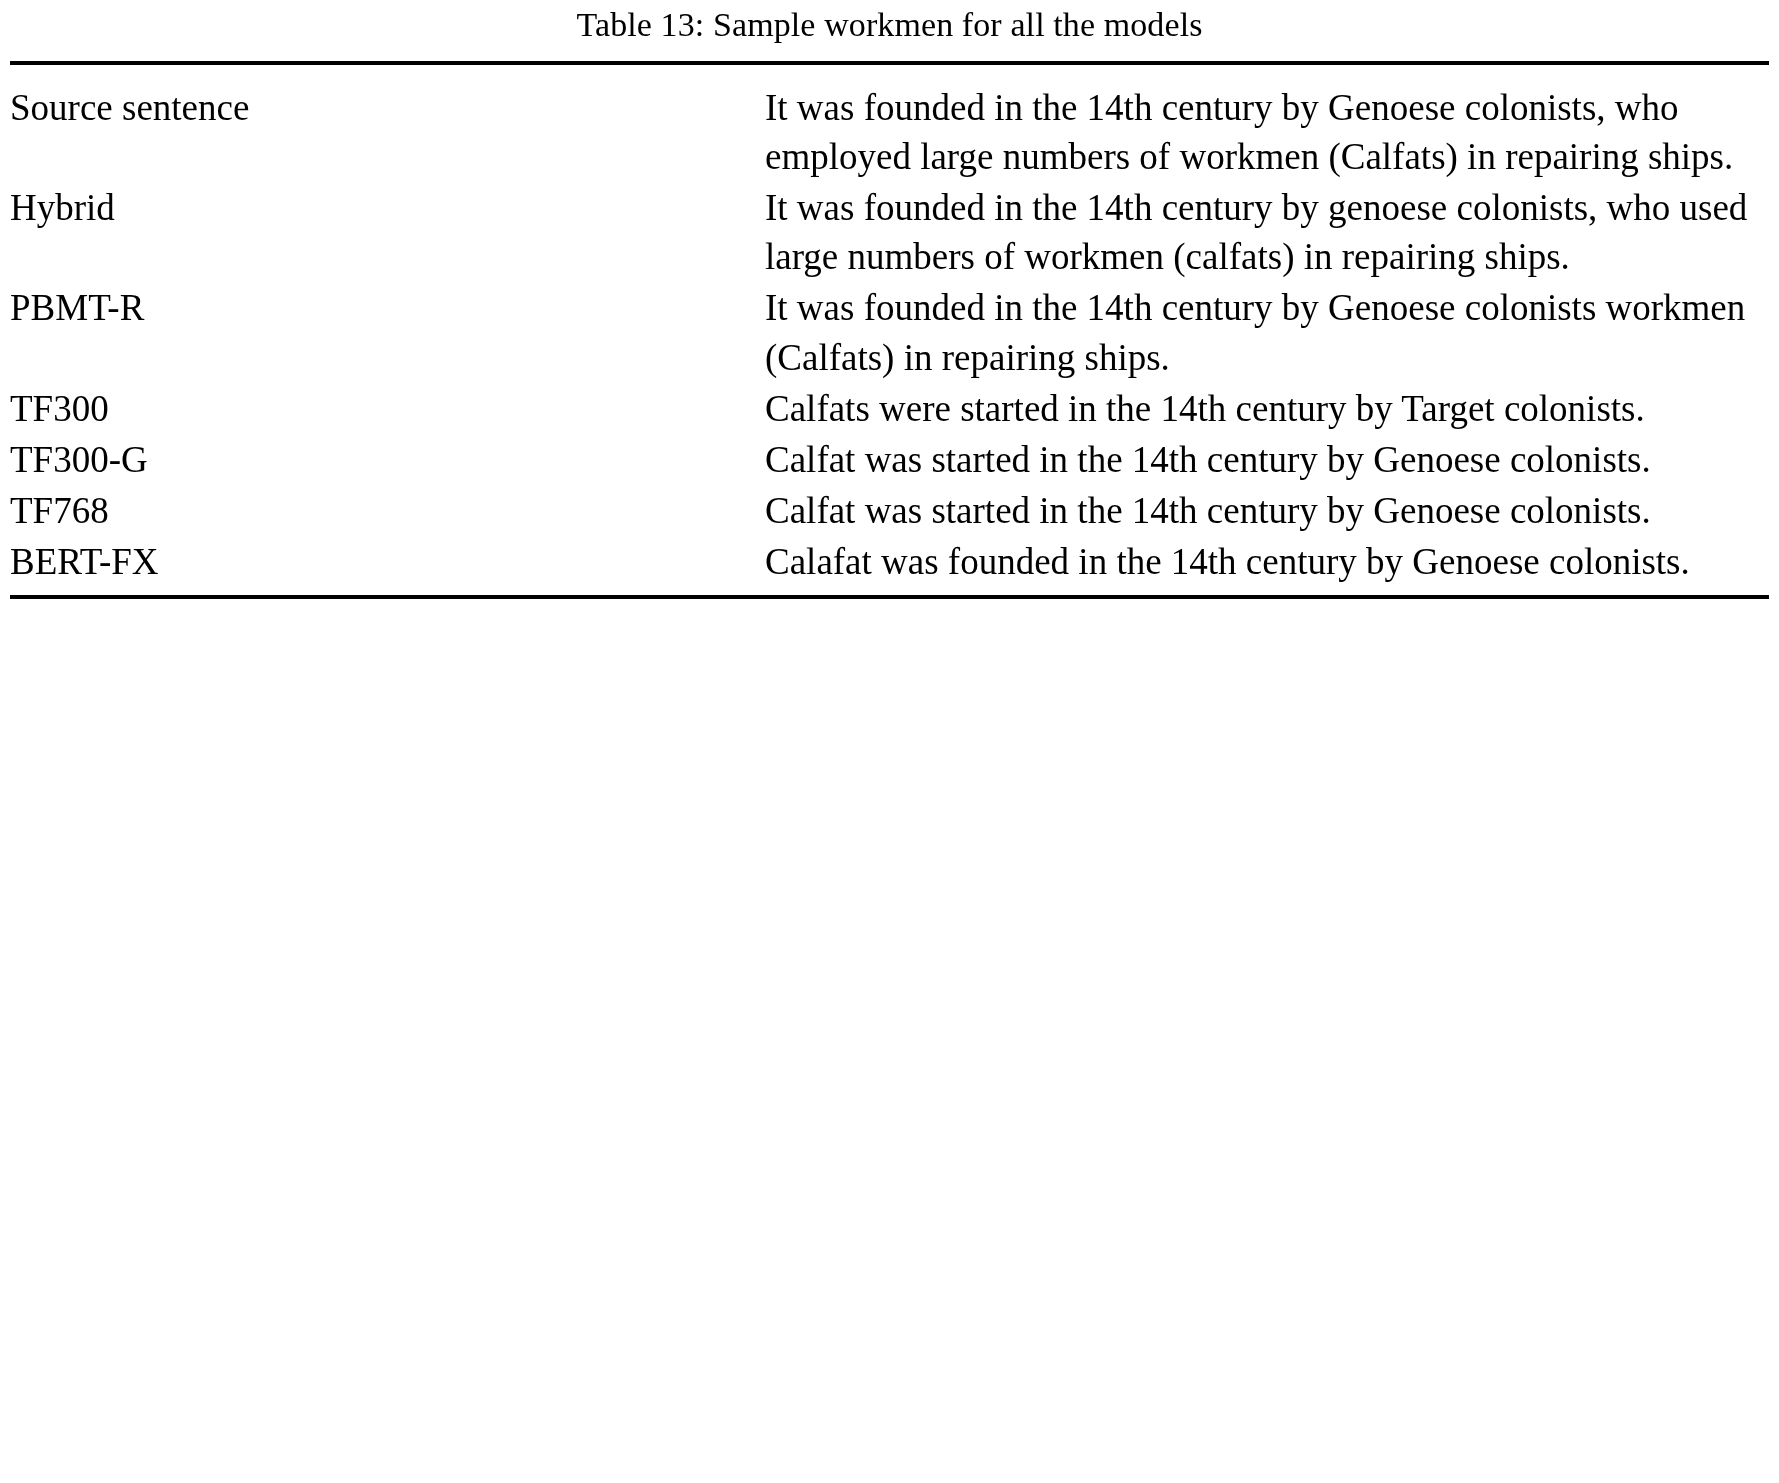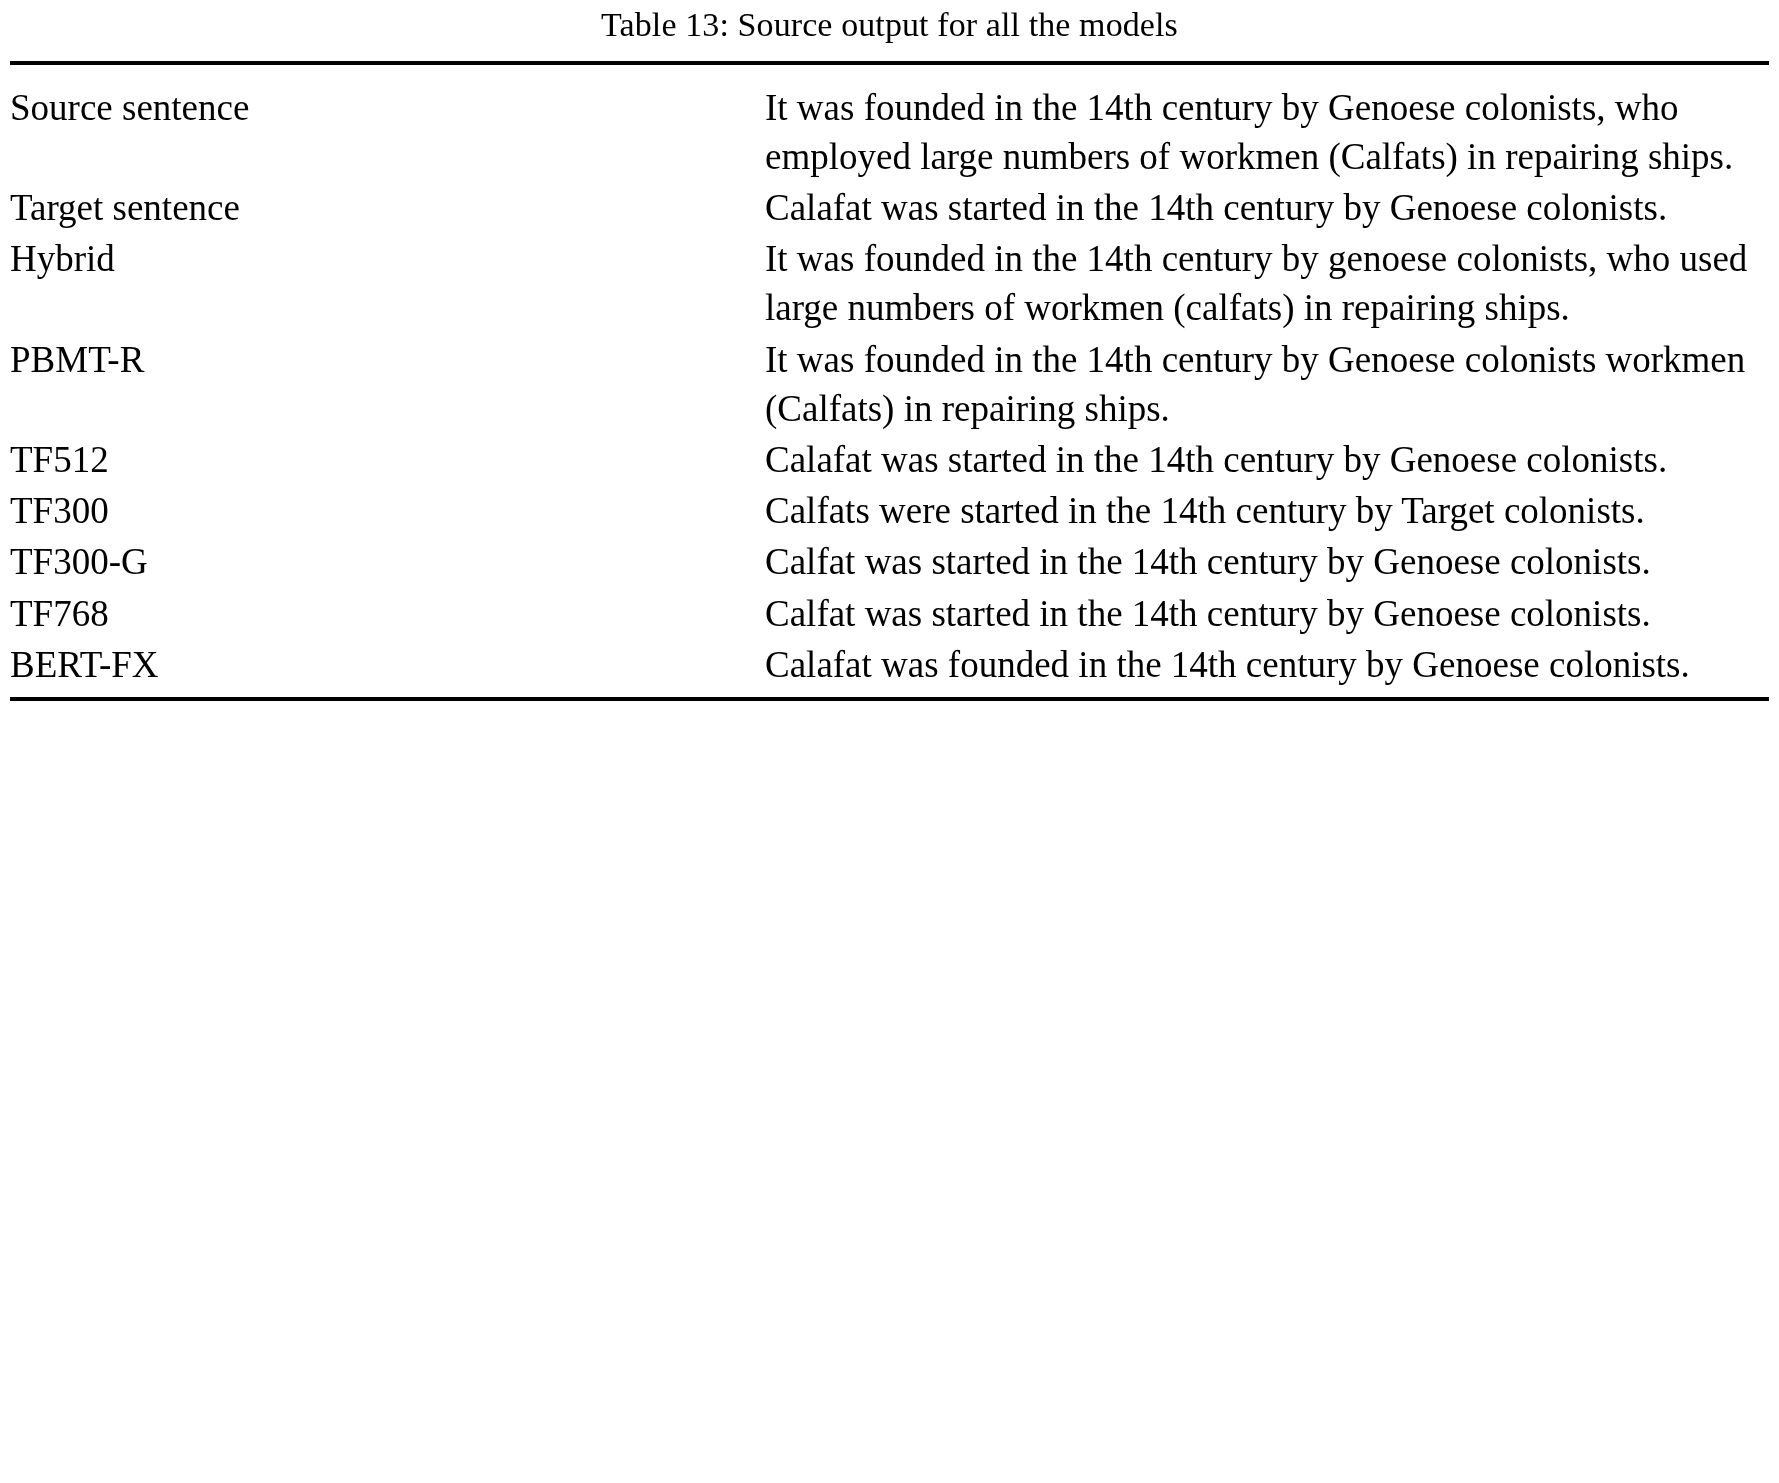--- a/index.html
+++ b/index.html
@@ -66,48 +66,40 @@
     height: 6px;
   }
 </style>
 </head>
 <body>
 
 <div class="page">
 
   <div class="caption">
     <span class="caption-label">Table 13:</span>
-    <span class="caption-text">Source output for all the models</span>
+    <span class="caption-text">Sample workmen for all the models</span>
   </div>
 
   <div class="rule-top"></div>
 
   <div class="spacer-top"></div>
 
   <table class="sample-table">
     <tbody>
       <tr>
         <td class="model-cell">Source sentence</td>
         <td class="output-cell">It was founded in the 14th century by Genoese colonists, who employed large numbers of workmen (Calfats) in repairing ships.</td>
       </tr>
       <tr>
-        <td class="model-cell">Target sentence</td>
-        <td class="output-cell">Calafat was started in the 14th century by Genoese colonists.</td>
-      </tr>
-      <tr>
         <td class="model-cell">Hybrid</td>
         <td class="output-cell">It was founded in the 14th century by genoese colonists, who used large numbers of workmen (calfats) in repairing ships.</td>
       </tr>
       <tr>
         <td class="model-cell">PBMT-R</td>
         <td class="output-cell">It was founded in the 14th century by Genoese colonists workmen (Calfats) in repairing ships.</td>
-      </tr>
-      <tr>
-        <td class="model-cell">TF512</td>
-        <td class="output-cell">Calafat was started in the 14th century by Genoese colonists.</td>
       </tr>
       <tr>
         <td class="model-cell">TF300</td>
         <td class="output-cell">Calfats were started in the 14th century by Target colonists.</td>
       </tr>
       <tr>
         <td class="model-cell">TF300-G</td>
         <td class="output-cell">Calfat was started in the 14th century by Genoese colonists.</td>
       </tr>
       <tr>

